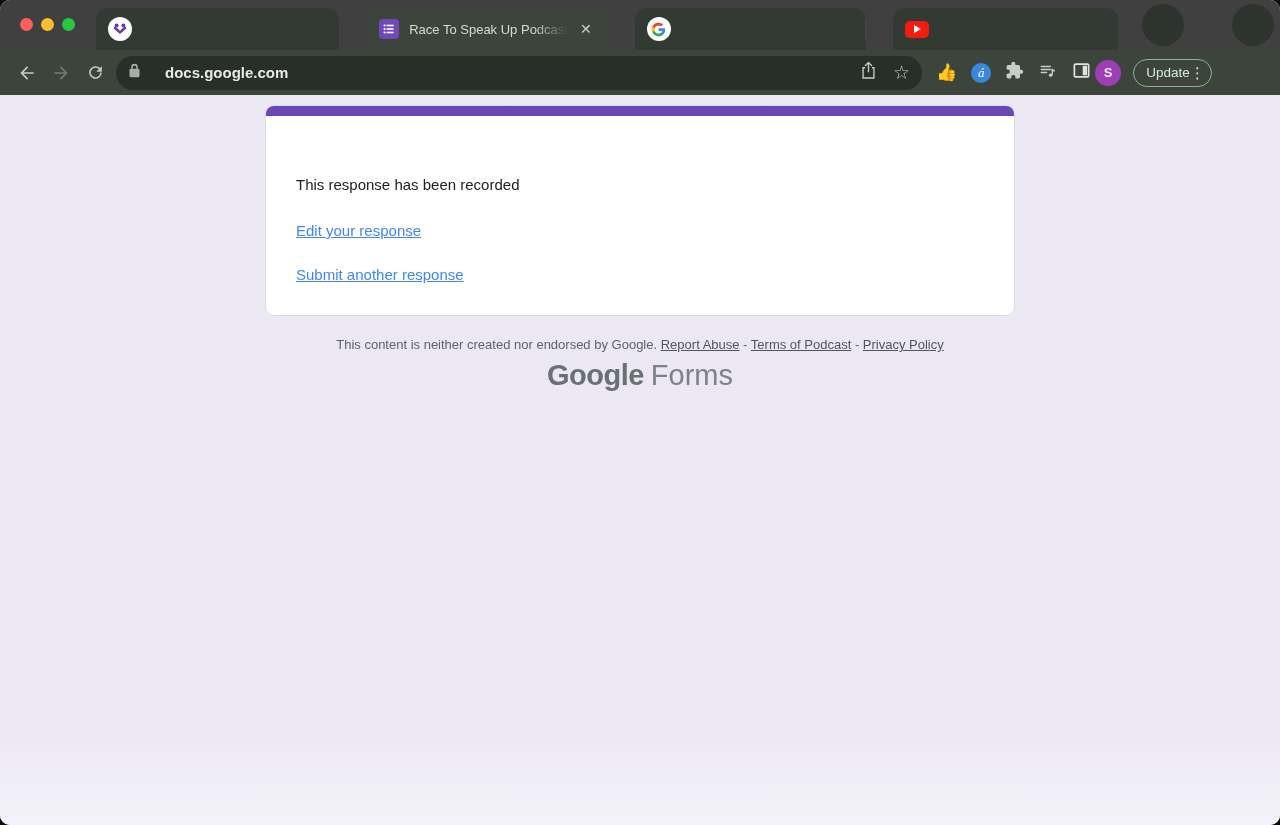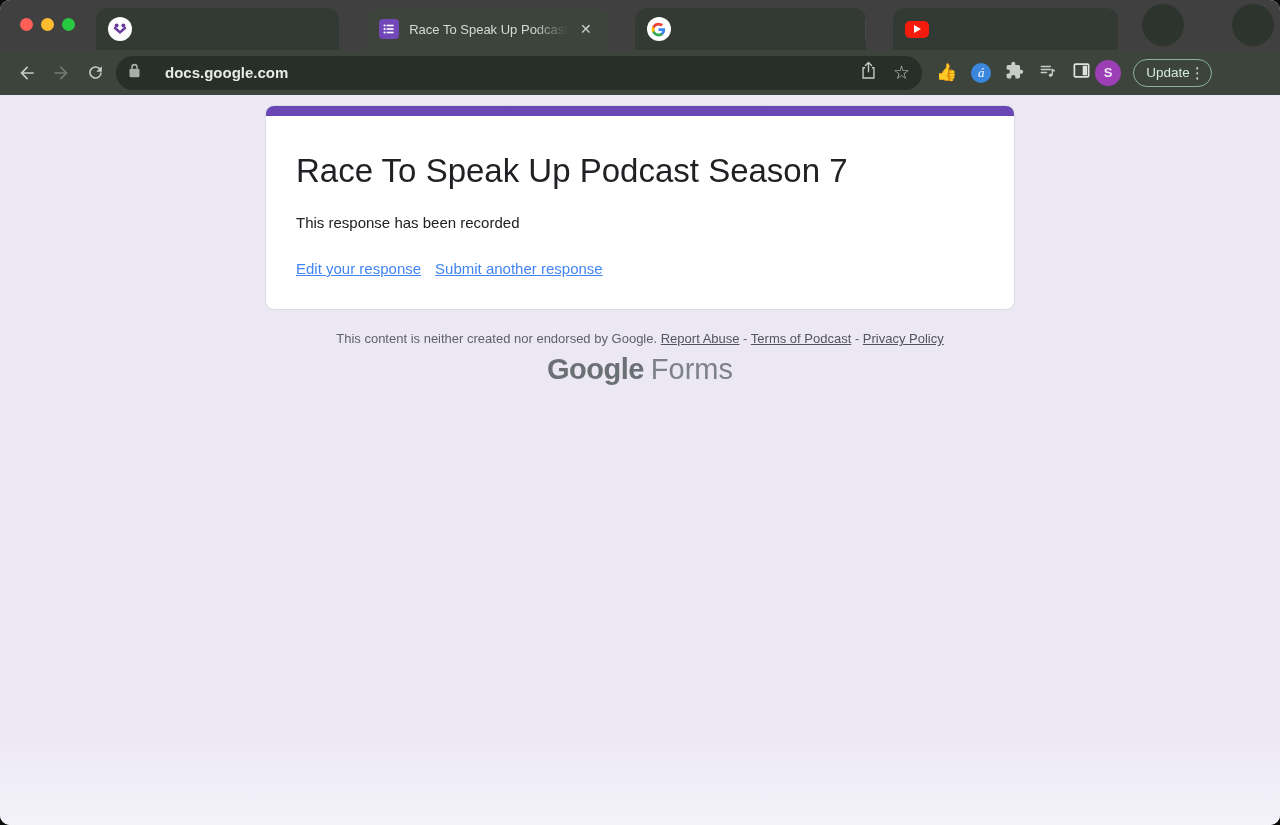--- a/index.html
+++ b/index.html
@@ -130,21 +130,21 @@
     width: 750px; margin: 10px auto 0;
     background: #ffffff;
     border: 1px solid #dadce0;
     border-radius: 9px;
     overflow: hidden;
   }
   .card-topbar { height: 10px; background: #6b46b5; }
   .card-body { padding: 36px 30px 32px; }
   .form-title { font-size: 33px; font-weight: 400; color: #202124; letter-spacing: 0; }
   .form-confirm { font-size: 15px; color: #202124; margin-top: 24px; }
-  .form-links { margin-top: 29px; display: flex; gap: 14px; }
+  .form-links { margin-top: 29px; display: flex; flex-direction: column; gap: 27px; }
   .form-link { color: #4285f4; font-size: 15px; text-decoration: underline; width: fit-content; cursor: pointer; }
   .page-footer {
     margin-top: 21px; text-align: center;
     font-size: 13px; color: #5f6368;
   }
   .page-footer a { color: #52565a; text-decoration: underline; cursor: pointer; }
   .gf-logo { margin-top: 7px; text-align: center; }
   .gf-google { font-size: 29px; color: #6b7075; font-weight: bold; letter-spacing: -0.5px; }
   .gf-forms { font-size: 29px; color: #7d8287; font-weight: 400; margin-left: 7px; }
 </style>
@@ -276,21 +276,20 @@
     <button class="update-pill">
       <span>Update</span>
       <span class="dots">⋮</span>
     </button>
   </div>
 
   <div class="content">
     <div class="card">
       <div class="card-topbar"></div>
       <div class="card-body">
-        <div class="form-title">Race To Speak Up Podcast Season 7</div>
         <div class="form-confirm">This response has been recorded</div>
         <div class="form-links">
           <a class="form-link">Edit your response</a>
           <a class="form-link">Submit another response</a>
         </div>
       </div>
     </div>
 
     <div class="page-footer">
       <span>This content is neither created nor endorsed by Google.</span>

